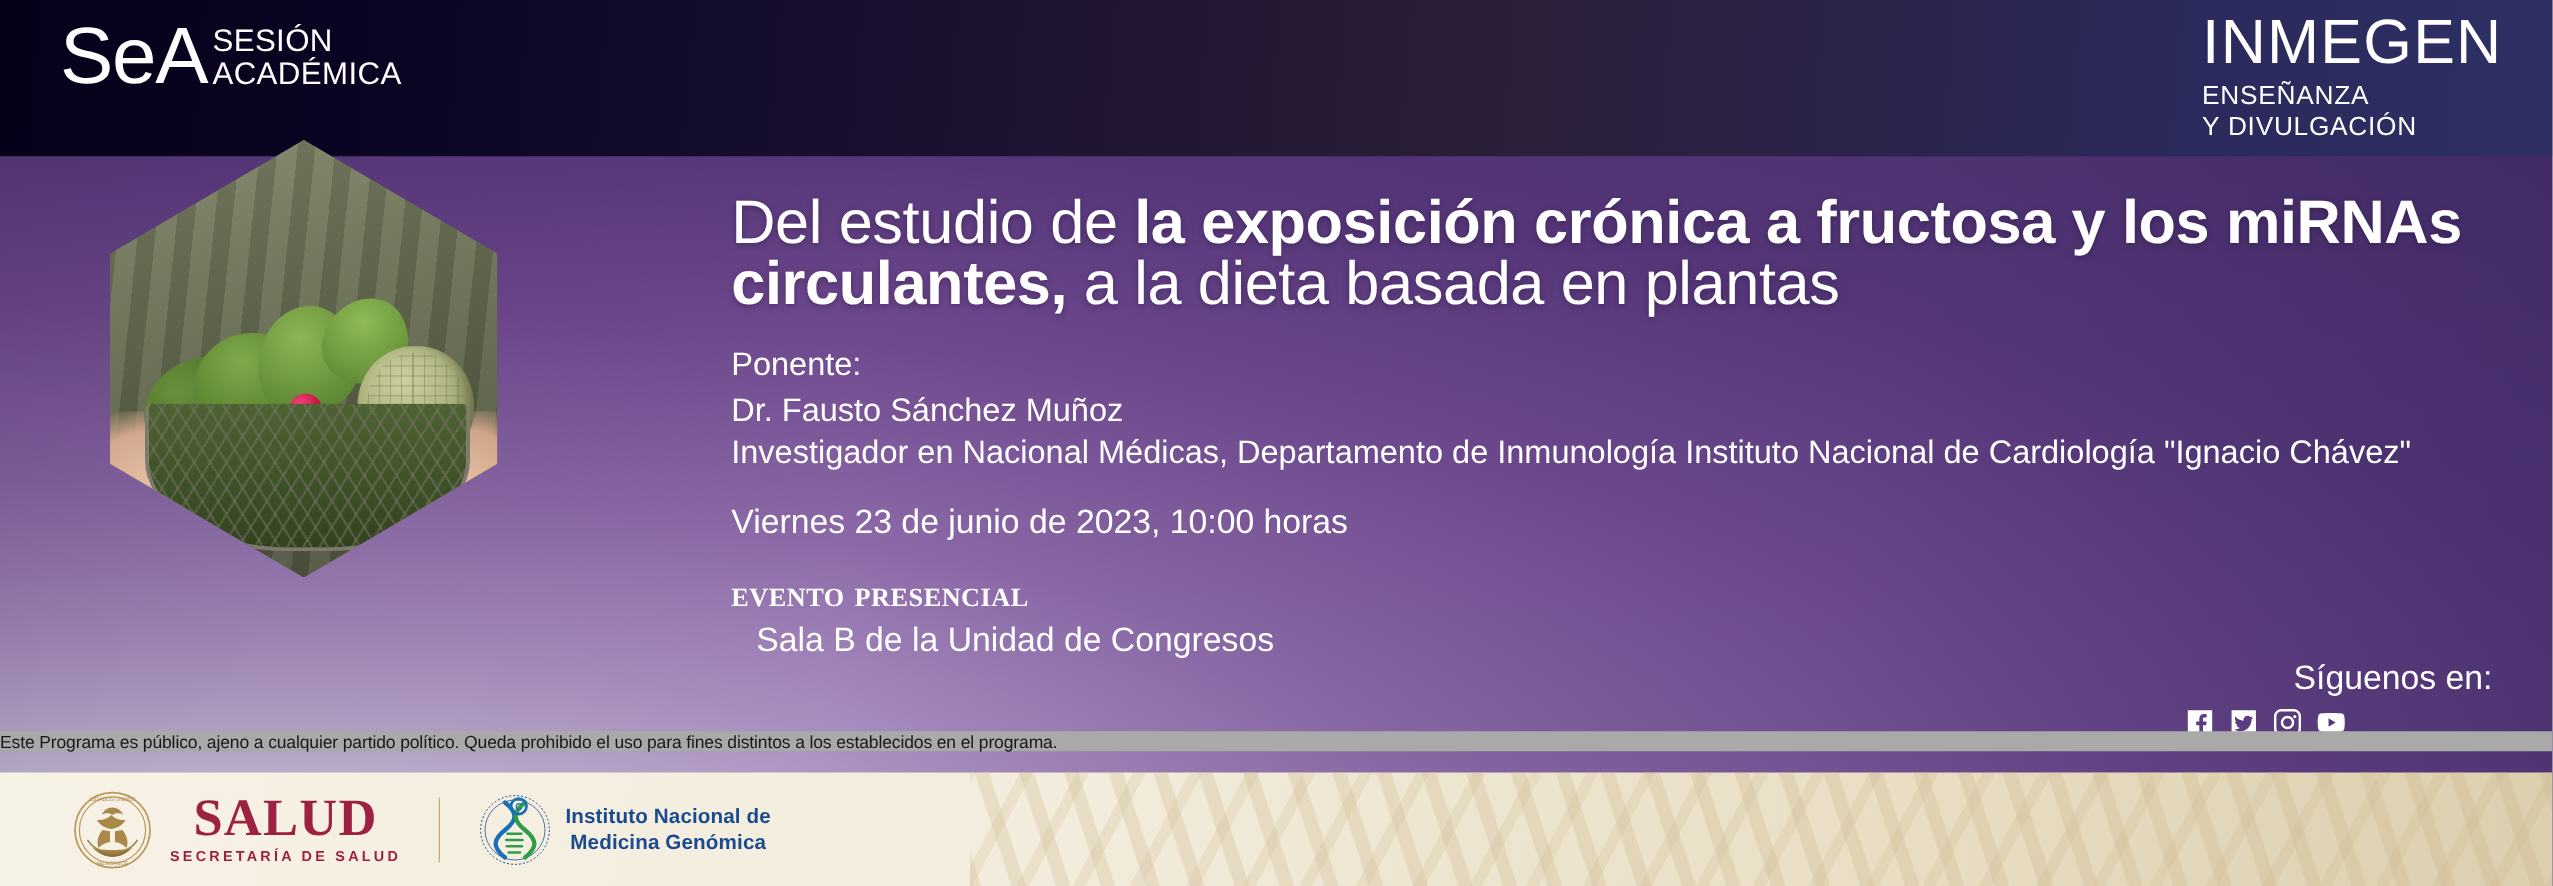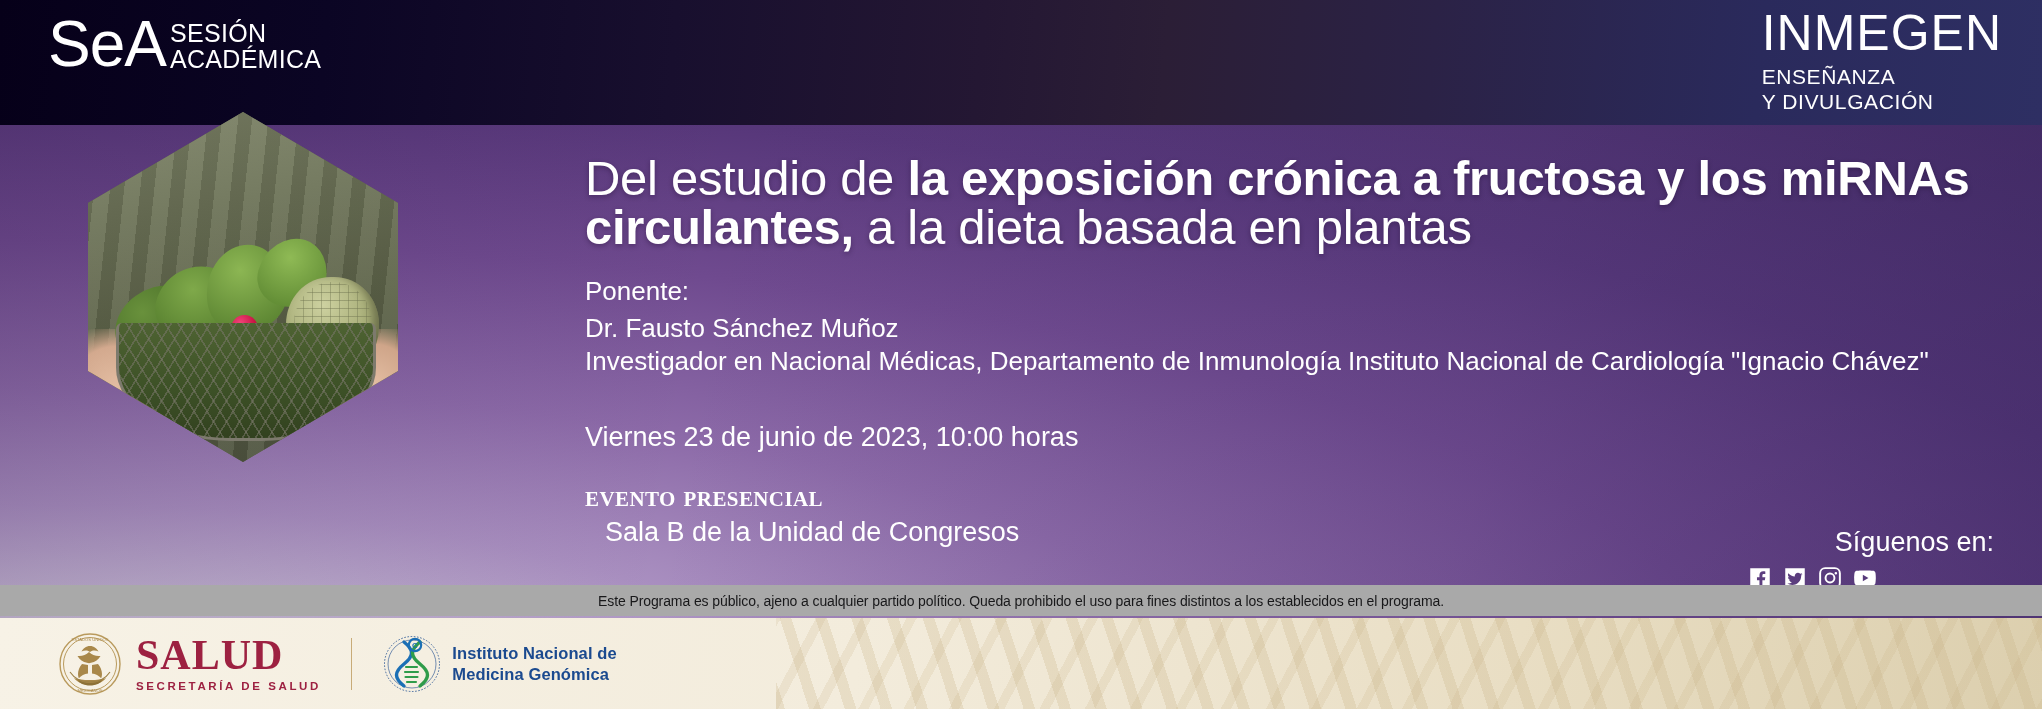--- a/index.html
+++ b/index.html
@@ -88,50 +88,51 @@
   .content{position:absolute;left:585px;top:126px;right:20px;color:#fff;}
   .title{
     font-size:49px;line-height:1.01;font-weight:400;letter-spacing:-.3px;
     margin:0;padding-top:28px;
     text-shadow:0 2px 5px rgba(25,10,40,.35);
   }
   .title b{font-weight:700;}
   .ponente-label{font-size:26px;font-weight:400;margin-top:23px;}
   .ponente-name{font-size:26px;font-weight:400;margin-top:6px;}
   .ponente-affil{font-size:26px;font-weight:400;line-height:1.16;margin-top:2px;max-width:1370px;}
-  .datetime{font-size:27px;font-weight:400;margin-top:46px;}
+  .datetime{font-size:27px;font-weight:400;margin-top:26px;}
   .modality{
     font-family:"Liberation Serif",serif;
     font-size:30px;font-weight:700;margin-top:26px;letter-spacing:.4px;
     font-variant:small-caps;text-transform:lowercase;
   }
   .modality::first-letter{font-size:1em;}
   .venue{font-size:27px;font-weight:400;margin-top:4px;margin-left:20px;}
 
   
   .social{position:absolute;right:48px;bottom:118px;color:#fff;text-align:left;}
   .social-label{font-size:27px;font-weight:400;margin-left:88px;margin-bottom:7px;}
   .social-row{display:flex;align-items:center;gap:9px;}
   .sicon{width:26px;height:26px;display:block;}
   .sicon svg{width:26px;height:26px;display:block;fill:#fff;}
   .site{font-size:32px;font-weight:700;margin-left:14px;letter-spacing:-.2px;}
 
   
   .disclaimer{
-    position:absolute;left:0;right:0;top:585px;height:31px;
+    position:absolute;left:0;right:0;top:585px;height:16px;
     background:#a9a9a9;color:#18181a;
-    display:flex;align-items:center;justify-content:center;
+    display:flex;align-items:center;justify-content:flex-start;
     font-size:14px;font-weight:400;letter-spacing:-.1px;
   }
 
   
   .footer{
     position:absolute;left:0;right:0;top:618px;height:91px;
     background:linear-gradient(100deg,#f7f2e6 0%,#f3ecdc 42%,#e9dec4 74%,#dccfae 100%);
     overflow:hidden;
+    text-align:center;
   }
   .footer-pattern{
     position:absolute;right:0;top:-10px;width:62%;height:120%;
     background:
       repeating-linear-gradient(72deg,rgba(198,176,131,.30) 0 11px,rgba(255,255,255,0) 11px 34px),
       repeating-linear-gradient(-62deg,rgba(198,176,131,.22) 0 9px,rgba(255,255,255,0) 9px 40px);
     opacity:.85;
   }
   .footer-inner{position:absolute;left:58px;top:0;height:100%;display:flex;align-items:center;gap:0;}
 

